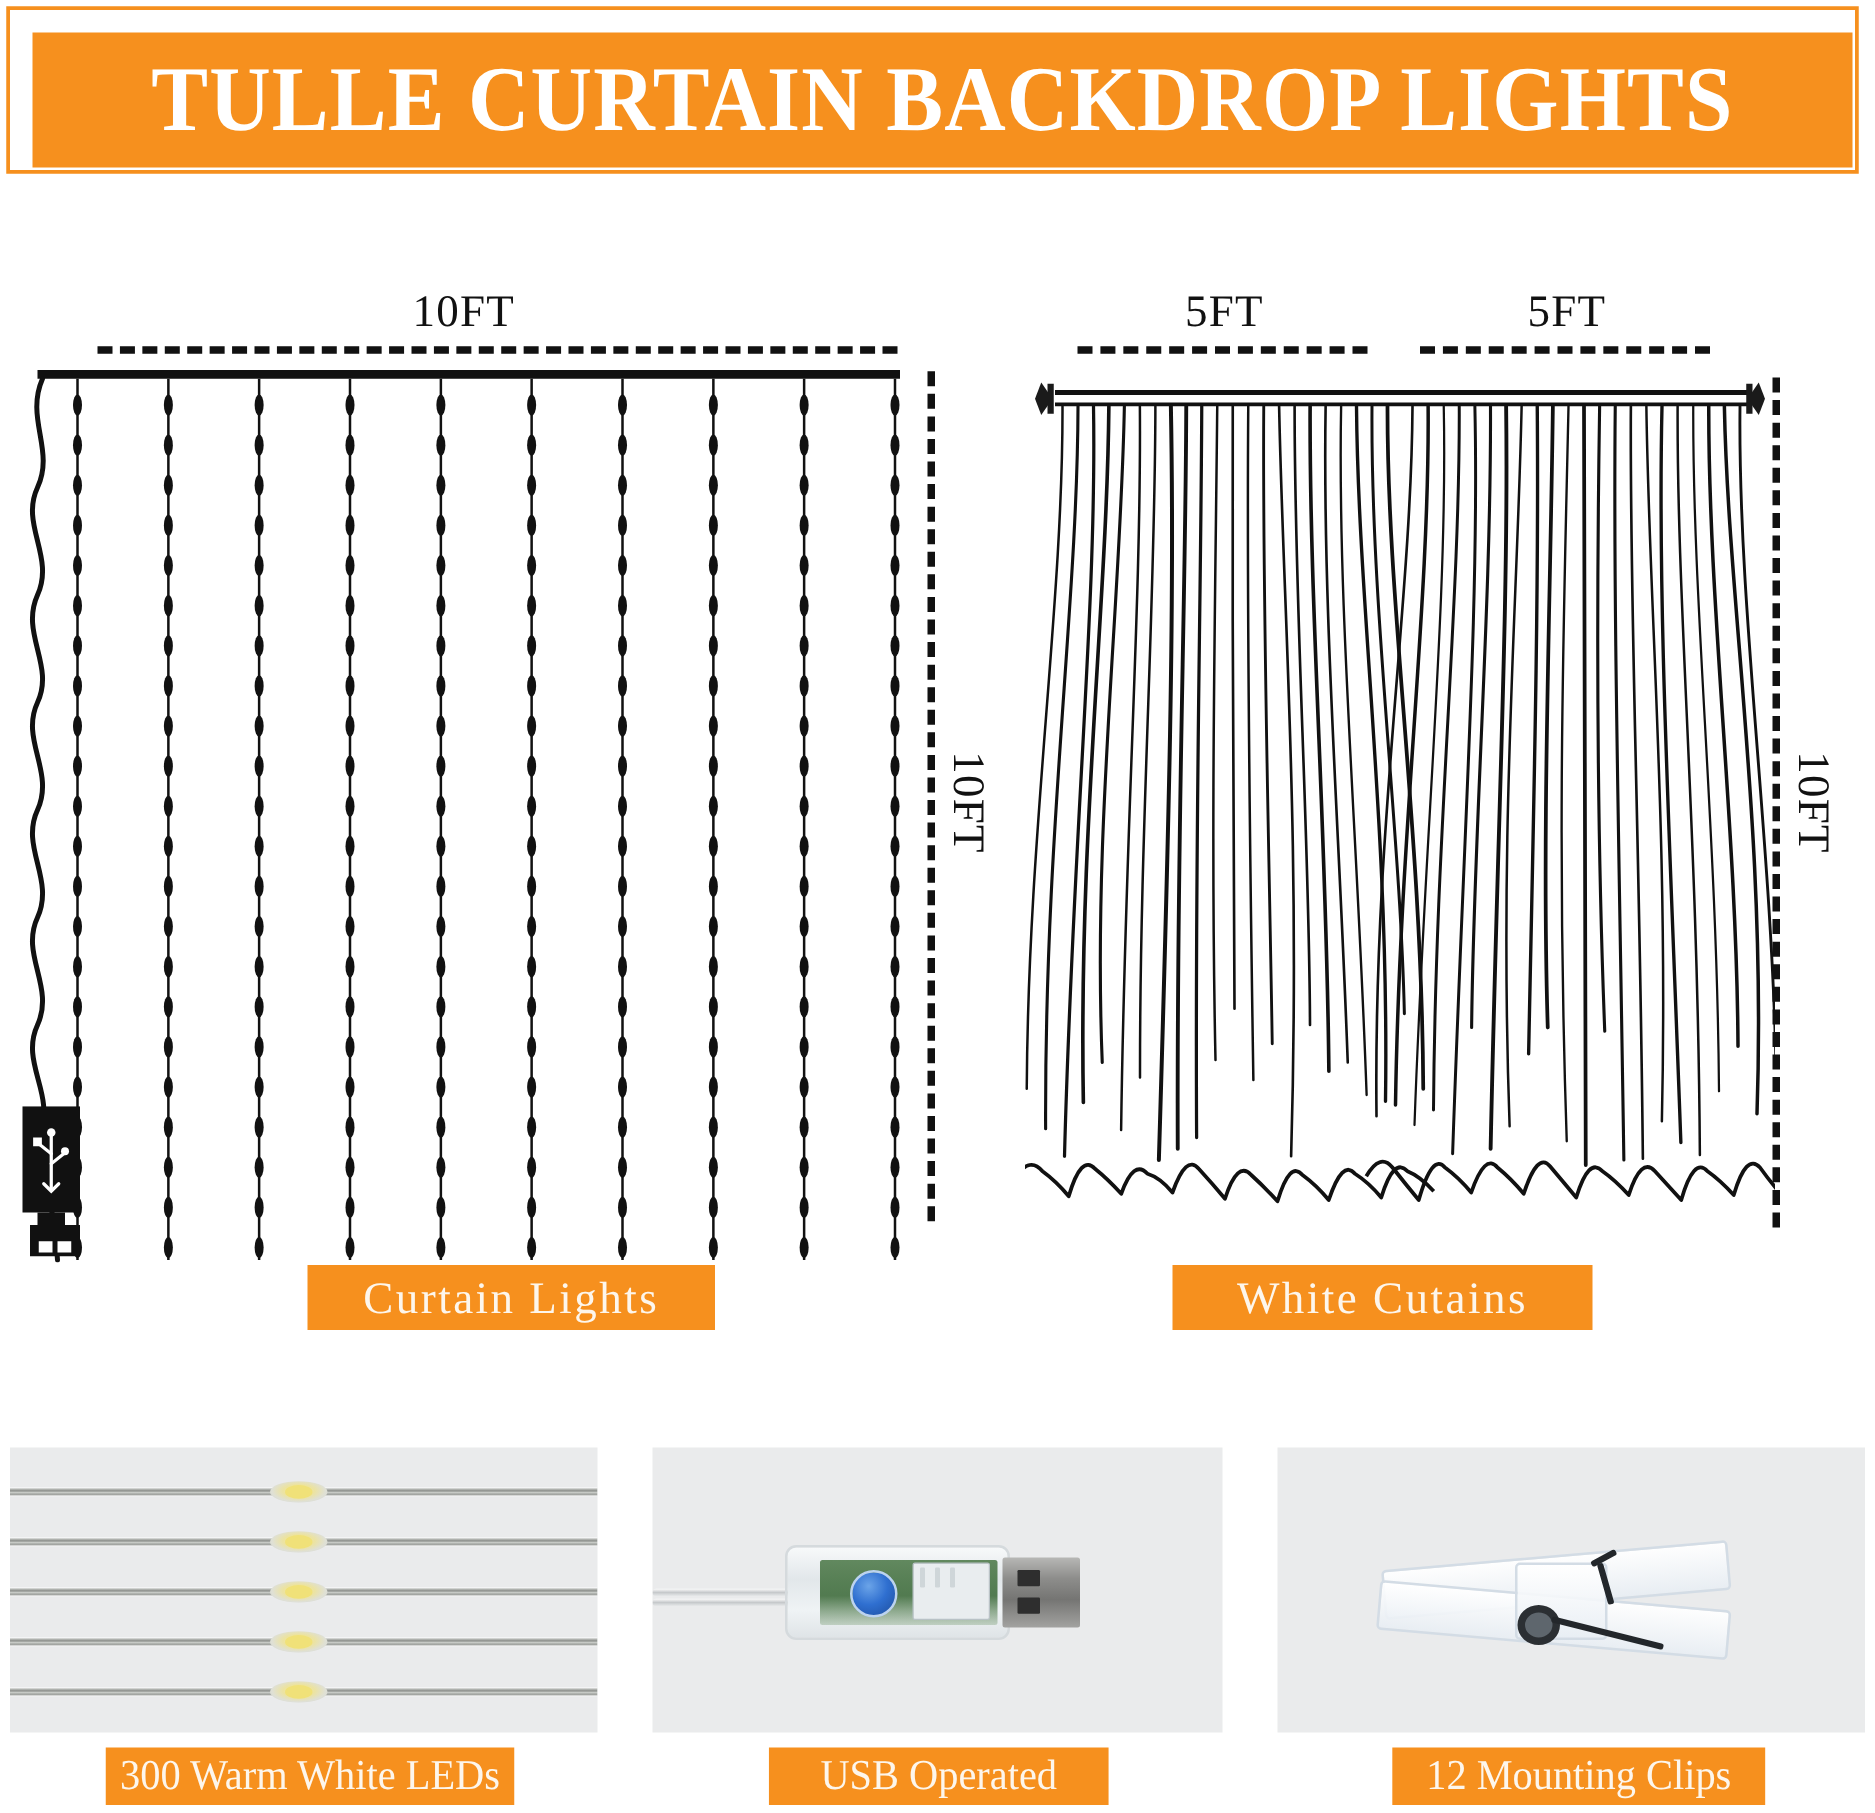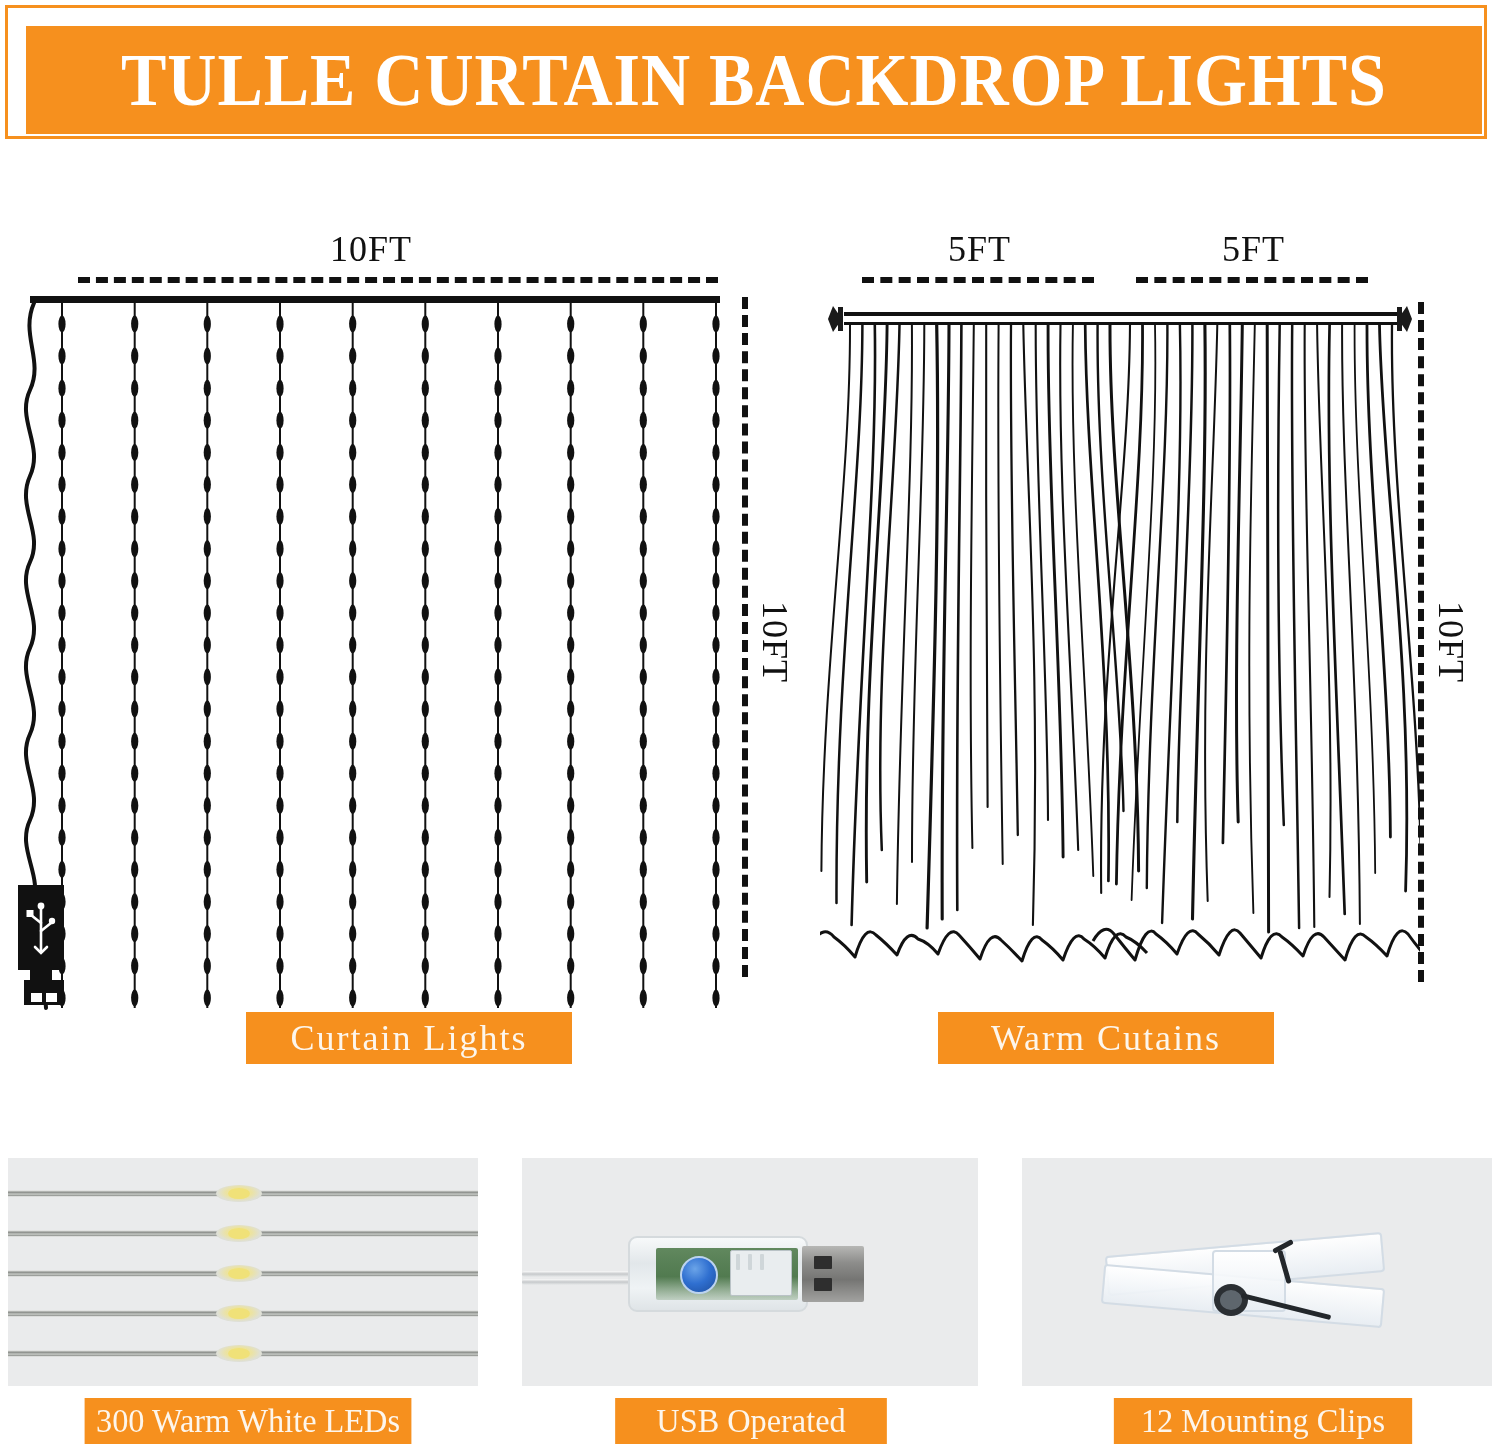--- a/index.html
+++ b/index.html
@@ -636,21 +636,21 @@
                   596.6,370
                   600.8,557" stroke-width="2.3"></path>
         </g>
 
       <g id="curtain-hems" fill="none" stroke="#111" stroke-width="3" stroke-linejoin="round">
           <path d="M-7,646 Q4,630 14,642 Q25,650 35,662 Q45,628 56,640 Q66,648 77,660 Q87,632 98,644 Q108,647 118,659 Q129,628 139,640 Q150,652 160,664 Q170,633 181,645 Q191,654 202,666 Q212,633 222,645 Q233,653 243,665 Q254,632 264,644 Q275,651 285,663 Q295,630 306,642 Q316,646 327,658"></path>
           <path d="M273,646 Q284,627 294,639 Q305,653 315,665 Q326,627 336,639 Q347,647 357,659 Q368,627 378,639 Q389,648 399,660 Q410,626 420,638 Q431,651 441,663 Q451,630 462,642 Q472,649 483,661 Q493,630 504,642 Q514,653 525,665 Q535,630 546,642 Q556,649 567,661 Q577,627 588,639 Q598,653 609,665"></path>
         </g>
     </svg>
 
-    <div class="badge badge-top" style="left:938px;top:862px;width:336px;height:52px;">Warm Cutains</div>
+    <div class="badge badge-top" style="left:938px;top:862px;width:336px;height:52px;">White Cutains</div>
   </div>
 </div>
 
 <div>
 
   <div class="photo" style="left:8px;top:1158px;width:470px;height:228px;">
     <div id="led-rows">
         <div class="led-wire" style="top: 32px;"></div>
         <div class="led-bead" style="left: 208px; top: 27px;"></div>
         <div class="led-wire" style="top: 72px;"></div>

